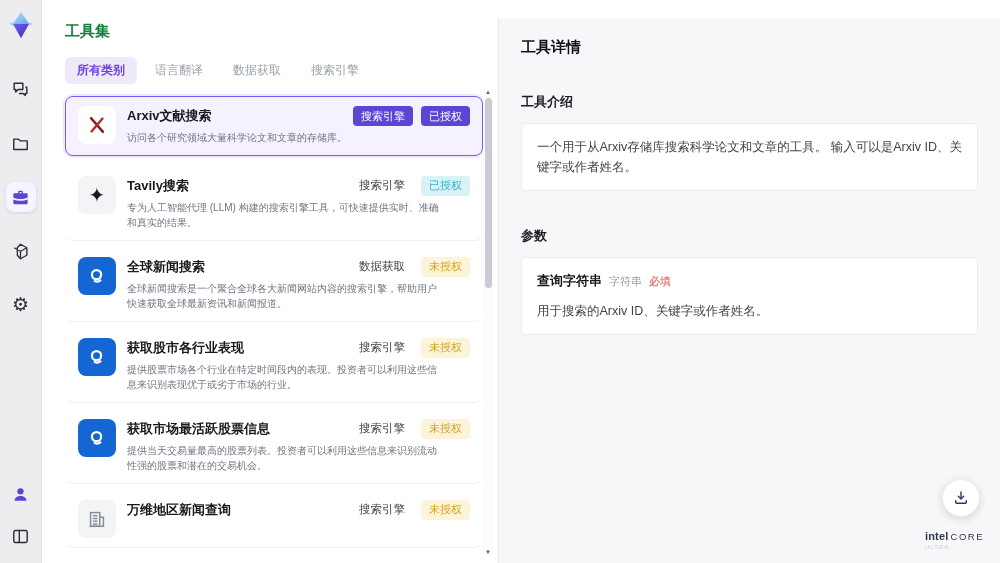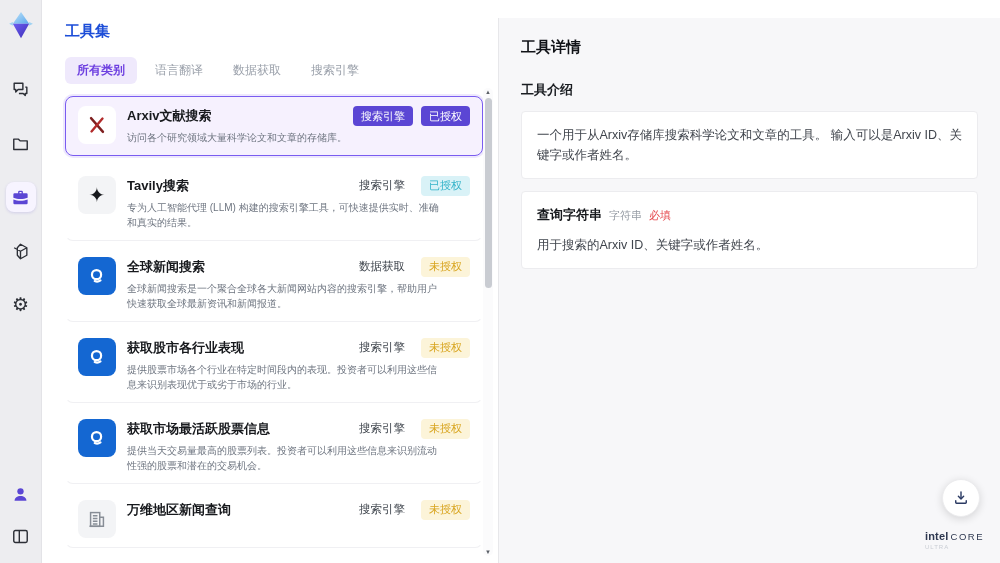--- a/index.html
+++ b/index.html
@@ -24,21 +24,21 @@
     width:30px; height:30px; border-radius:8px;
     display:flex; align-items:center; justify-content:center;
     color:#2c2f36; cursor:pointer;
   }
   .rail-item.active { background:#f7f4ff; color:#5b46d4; box-shadow:0 1px 3px rgba(80,60,200,.18); }
   .rail-bottom { margin-top:auto; margin-bottom:12px; display:flex; flex-direction:column; gap:12px; align-items:center; }
   .gear-glyph { font-size:19px; line-height:1; color:#2c2f36; }
 
   
   .main { position:absolute; left:42px; top:0; width:456px; height:563px; background:#fff; padding:22px 0 0 23px; }
-  .main-title { font-size:15px; font-weight:bold; color:#1d4ed8; }
+  .main-title { font-size:15px; font-weight:bold; color:#15803d; }
   .tabs { display:flex; gap:6px; margin-top:16px; }
   .tab { border:none; background:transparent; font-size:12px; color:#9ba1ab; padding:5px 12px; border-radius:6px; cursor:pointer; font-family:inherit; }
   .tab.active { background:#efe9fc; color:#6d3fe0; font-weight:bold; }
 
   .tool-list { margin-top:12px; width:418px; }
   .tool-card {
     display:flex; gap:11px; padding:9px 12px; background:#fff;
     border:1px solid transparent; border-bottom:1px solid #f0f0f3;
     border-radius:8px; margin-bottom:6px; cursor:pointer;
   }
@@ -70,21 +70,21 @@
   .sb-arrow { position:absolute; left:0; width:10px; text-align:center; font-size:6px; color:#5a5f66; line-height:8px; }
   .sb-up { top:0; } .sb-down { bottom:0; }
   .sb-thumb { position:absolute; left:1.5px; top:10px; width:7px; height:190px; background:#c9ccd2; border-radius:4px; }
 
   
   .detail {
     position:absolute; left:498px; top:18px; width:502px; height:563px;
     background:#f7f7f9; border-left:1px solid #e7e7ea; padding:20px 22px;
   }
   .detail-title { font-size:15px; font-weight:bold; color:#111318; }
-  .section-heading { font-size:13px; font-weight:bold; color:#1a1d22; margin-top:24px; }
+  .section-heading { font-size:13px; font-weight:bold; color:#1a1d22; margin-top:36px; }
   .detail-card {
     background:#fff; border:1px solid #ececef; border-radius:4px;
     padding:13px 15px; margin-top:12px; font-size:12.5px; color:#40454d; line-height:1.6;
   }
   .param-row { display:flex; align-items:baseline; gap:7px; }
   .param-name { font-size:13px; font-weight:bold; color:#17191d; }
   .param-type { font-size:11px; color:#949aa3; }
   .param-required { font-size:11px; color:#e5484d; }
   .param-desc { margin-top:9px; font-size:12.5px; color:#40454d; }
 
@@ -300,20 +300,21 @@
 </section>
 
 <section class="detail">
   <h2 class="detail-title">工具详情</h2>
 
   <h3 class="section-heading">工具介绍</h3>
   <div class="detail-card">
     <span>一个用于从Arxiv存储库搜索科学论文和文章的工具。 输入可以是Arxiv ID、关键字或作者姓名。</span>
   </div>
 
+  <h3 class="section-heading">参数</h3>
   <div class="detail-card">
     <div class="param-row">
       <span class="param-name">查询字符串</span>
       <span class="param-type">字符串</span>
       <span class="param-required">必填</span>
     </div>
     <div class="param-desc">用于搜索的Arxiv ID、关键字或作者姓名。</div>
   </div>
 </section>
 

